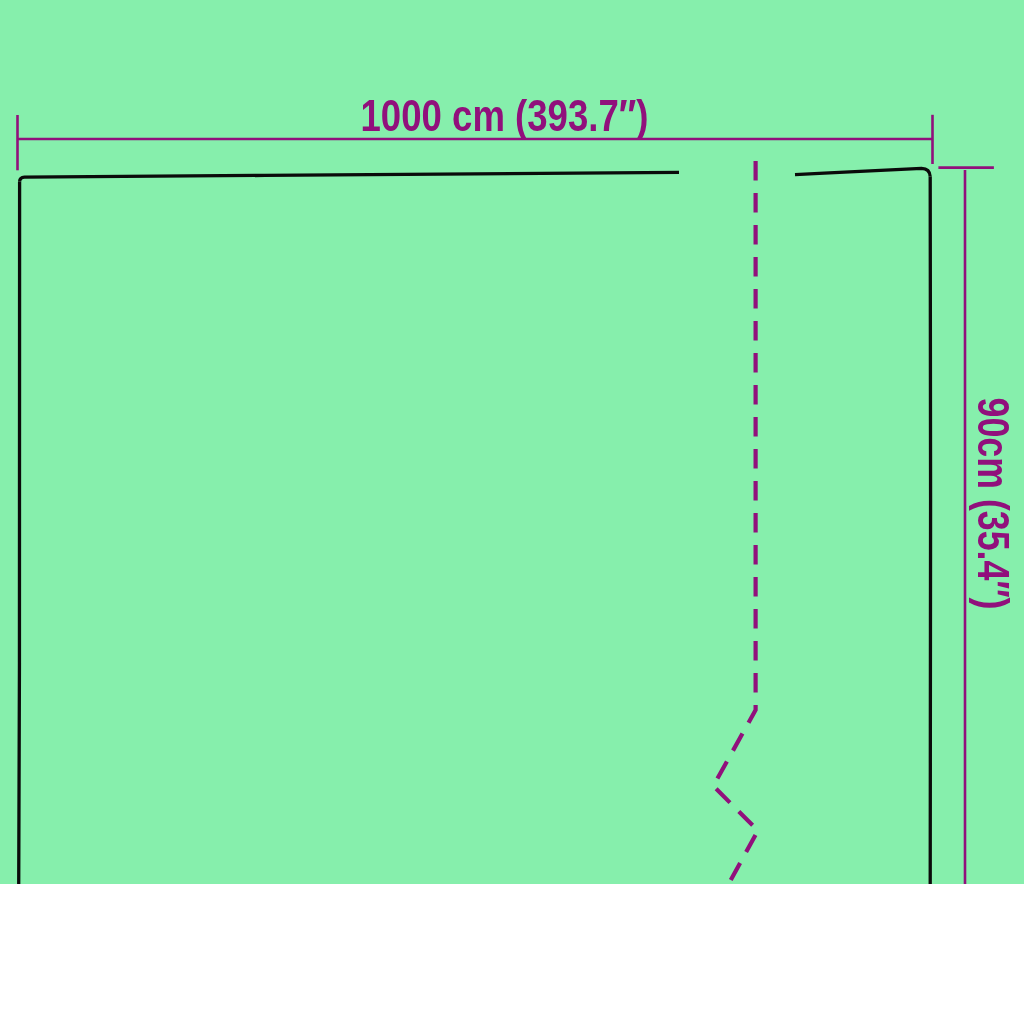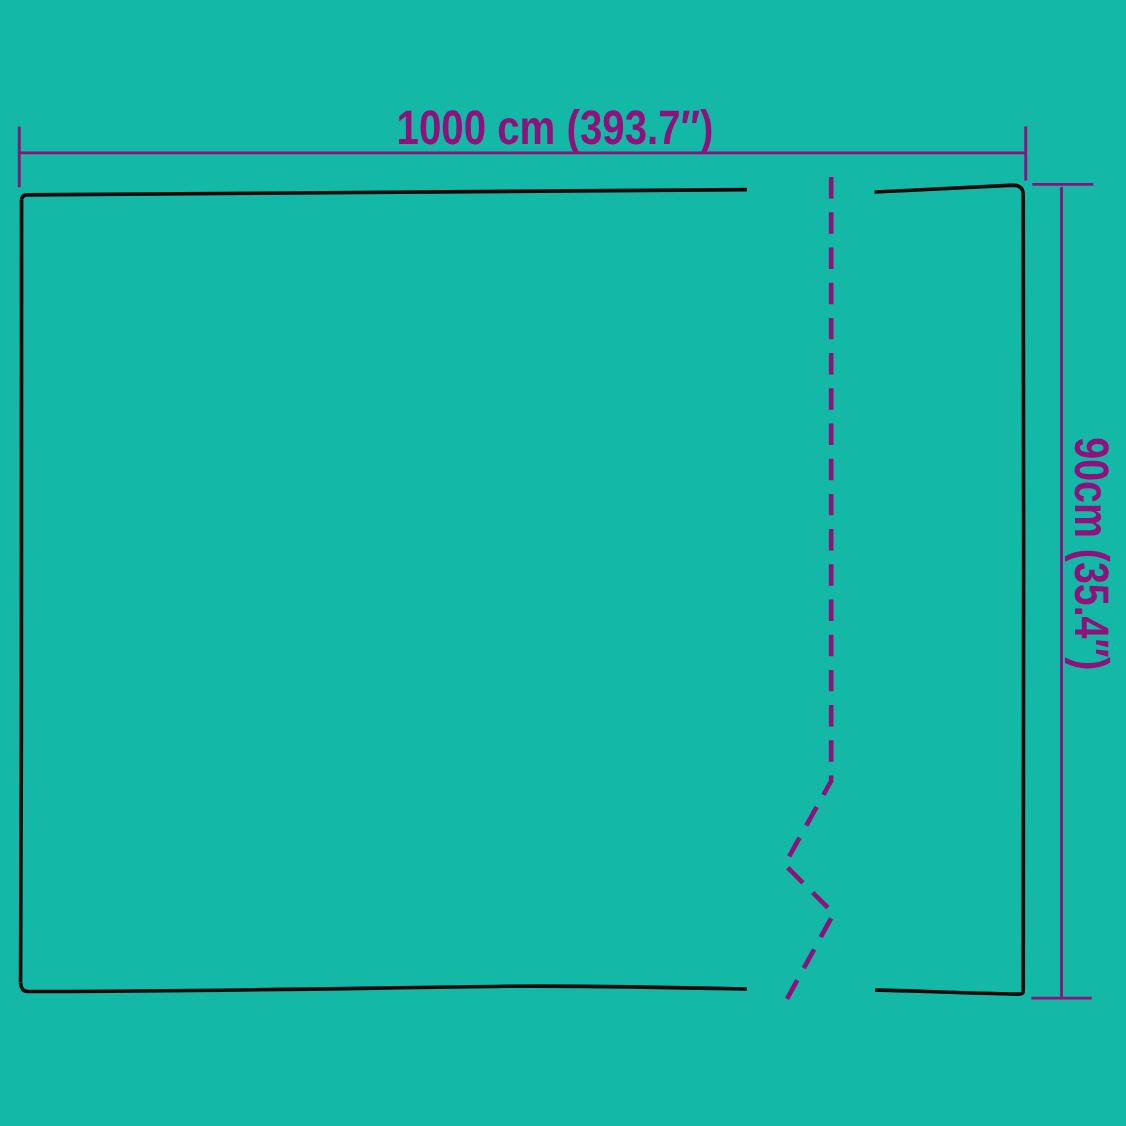--- a/index.html
+++ b/index.html
@@ -1,16 +1,16 @@
 <!DOCTYPE html>
 <html><head>
 <meta charset="utf-8">
 <style>
   html,body{margin:0;padding:0;background:#ffffff;}
-  .page{position:relative;width:1024px;height:1024px;background:#14b8a6;overflow:hidden;}
+  .page{position:relative;width:1024px;height:884px;background:#86efac;overflow:hidden;}
   svg{display:block;}
   text{font-family:"Liberation Sans", sans-serif;font-weight:bold;}
 </style>
 </head>
 <body>
 
 <div class="page">
 <svg width="1024" height="1024" viewBox="0 0 1024 1024">
 
   <path d="M 19.6 181.5 C 20.4 350 19.6 650 18.7 893.2" fill="none" stroke="#0a0a0a" stroke-width="3.3"></path>

